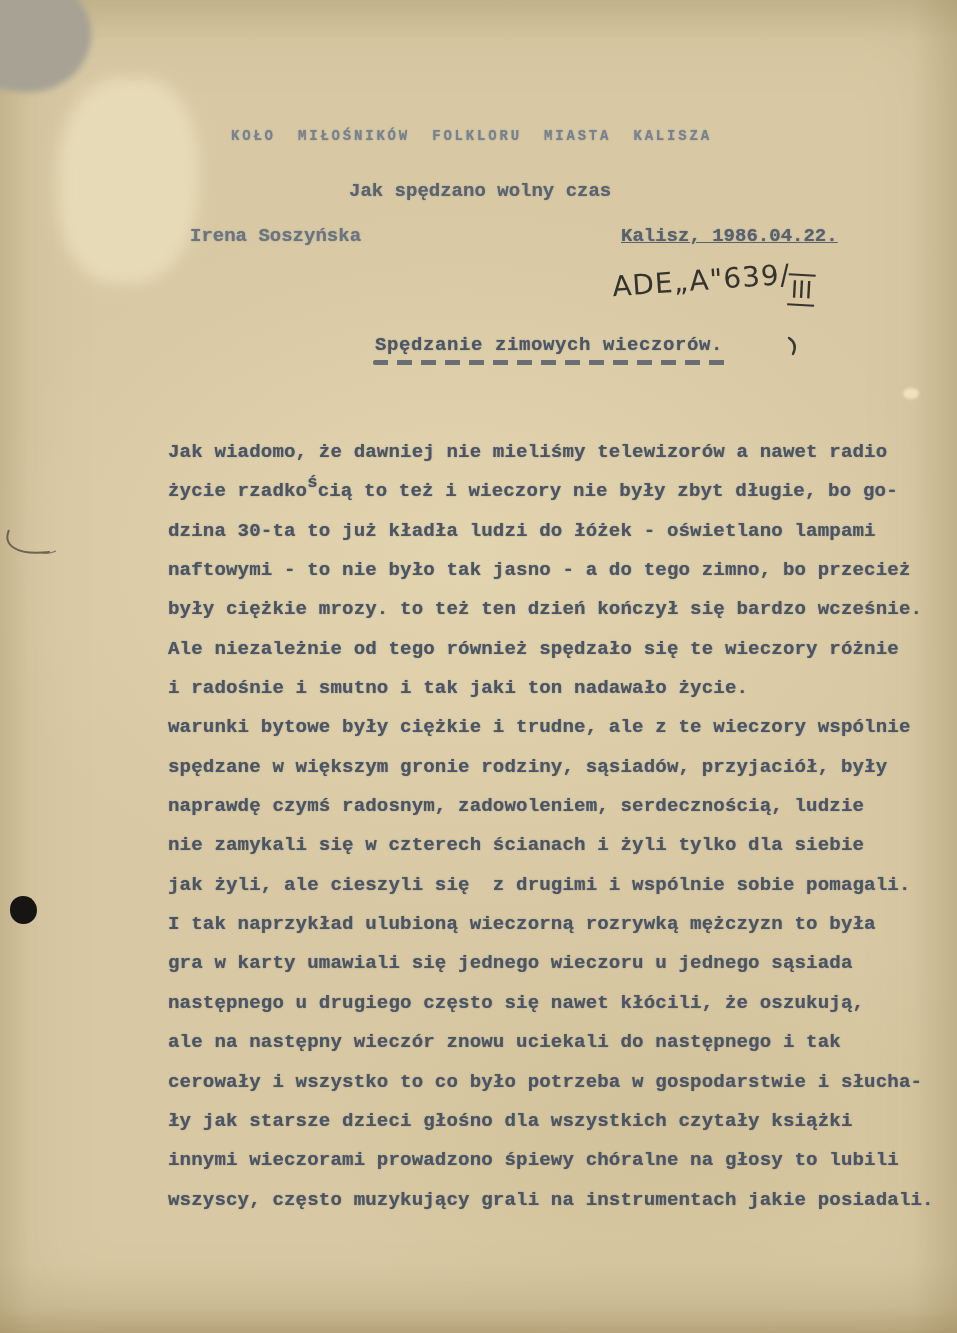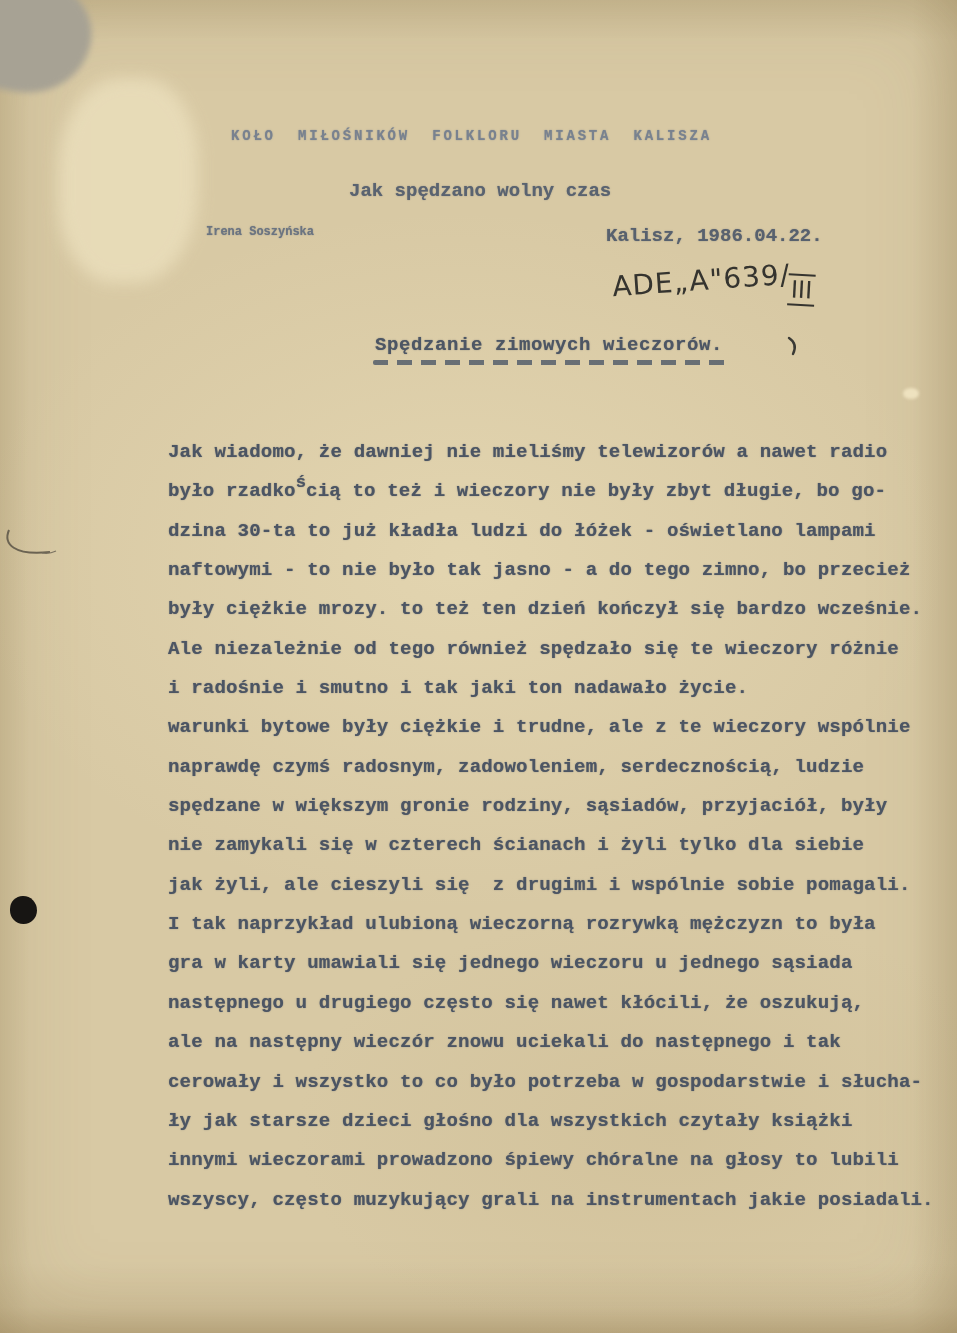--- a/index.html
+++ b/index.html
@@ -43,26 +43,27 @@
   .tw{position:absolute;white-space:pre;font-weight:bold;}
   .org-title{
     left:231px;top:120px;font-size:14px;letter-spacing:2.8px;word-spacing:11px;
     color:#79828f;text-shadow:0 0 1.4px rgba(110,120,135,.8);margin-top:8px;
   }
   .subtitle{
     left:349px;top:180px;font-size:19px;color:#5a6370;
     text-shadow:0 0 1.2px rgba(80,90,105,.7);
   }
   .author{
-    left:206px;top:225px;font-size:12px;color:#6b7481;
+    left:190px;top:225px;font-size:19px;color:#6b7481;
     text-shadow:0 0 1.3px rgba(95,105,120,.75);
   }
   .place-date{
-    left:606px;top:225px;font-size:19px;color:#58616e;
+    left:621px;top:225px;font-size:19px;color:#58616e;
     text-shadow:0 0 1.2px rgba(80,90,105,.7);
+    text-decoration:underline;
   }
   .section-heading{
     left:375px;top:334px;font-size:19px;letter-spacing:.6px;color:#4d5664;
     text-shadow:0 0 1.2px rgba(70,80,95,.75);
   }
   .dash-underline{
     position:absolute;left:373px;top:360px;width:360px;height:5px;
     background:repeating-linear-gradient(90deg,#545e6b 0px,#545e6b 15px,rgba(0,0,0,0) 15px,rgba(0,0,0,0) 24px);
     opacity:.85;border-radius:2px;
   }
@@ -113,29 +114,29 @@
   <div class="annotation"><span>ADE„A"639/</span><span class="roman">III</span></div>
   <svg class="annotation-tick" width="16" height="20" viewBox="0 0 16 20">
     <path d="M3,2 Q12,8 7,18" fill="none" stroke="#3a3a35" stroke-width="2.4" stroke-linecap="round"></path>
   </svg>
 
   <div class="tw section-heading">Spędzanie zimowych wieczorów.</div>
   <div class="dash-underline"></div>
 
   <div class="body-block">
     <div class="tl">Jak wiadomo, że dawniej nie mieliśmy telewizorów a nawet radio</div>
-    <div class="tl"><span>było rzadko</span><span class="sup">ś</span><span>cią to też i wieczory nie były zbyt długie, bo go-</span></div>
+    <div class="tl"><span>życie rzadko</span><span class="sup">ś</span><span>cią to też i wieczory nie były zbyt długie, bo go-</span></div>
     <div class="tl">dzina 30-ta to już kładła ludzi do łóżek - oświetlano lampami</div>
     <div class="tl">naftowymi - to nie było tak jasno - a do tego zimno, bo przecież</div>
     <div class="tl">były ciężkie mrozy. to też ten dzień kończył się bardzo wcześnie.</div>
     <div class="tl">Ale niezależnie od tego również spędzało się te wieczory różnie</div>
     <div class="tl">i radośnie i smutno i tak jaki ton nadawało życie.</div>
     <div class="tl">warunki bytowe były ciężkie i trudne, ale z te wieczory wspólnie</div>
+    <div class="tl">spędzane w większym gronie rodziny, sąsiadów, przyjaciół, były</div>
     <div class="tl">naprawdę czymś radosnym, zadowoleniem, serdecznością, ludzie</div>
-    <div class="tl">spędzane w większym gronie rodziny, sąsiadów, przyjaciół, były</div>
     <div class="tl">nie zamykali się w czterech ścianach i żyli tylko dla siebie</div>
     <div class="tl">jak żyli, ale cieszyli się  z drugimi i wspólnie sobie pomagali.</div>
     <div class="tl">I tak naprzykład ulubioną wieczorną rozrywką mężczyzn to była</div>
     <div class="tl">gra w karty umawiali się jednego wieczoru u jednego sąsiada</div>
     <div class="tl">następnego u drugiego często się nawet kłócili, że oszukują,</div>
     <div class="tl">ale na następny wieczór znowu uciekali do następnego i tak</div>
     <div class="tl">cerowały i wszystko to co było potrzeba w gospodarstwie i słucha-</div>
     <div class="tl">ły jak starsze dzieci głośno dla wszystkich czytały książki</div>
     <div class="tl">innymi wieczorami prowadzono śpiewy chóralne na głosy to lubili</div>
     <div class="tl">wszyscy, często muzykujący grali na instrumentach jakie posiadali.</div>

